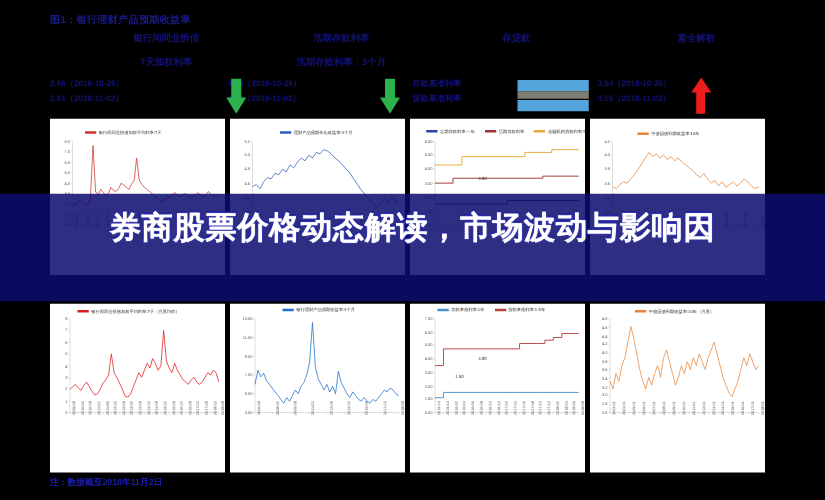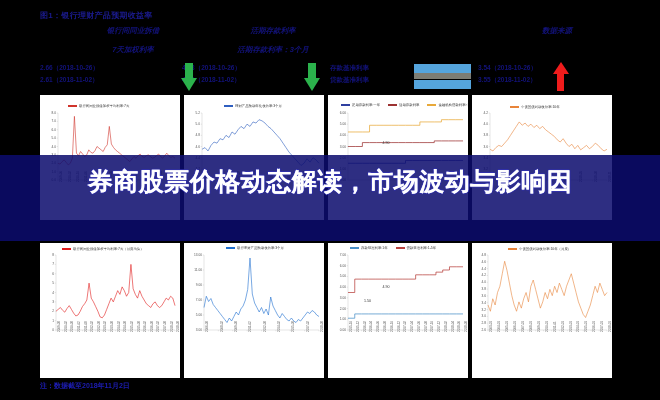--- a/index.html
+++ b/index.html
@@ -6,21 +6,21 @@
   body{width:660px;height:400px;position:relative;overflow:hidden;
        font-family:"Liberation Sans","DejaVu Sans",sans-serif;}
 
   
   #canvas{position:absolute;left:0;top:0;width:660px;height:400px;background:#000000;}
 
   
   #header{position:absolute;left:0;top:0;width:660px;height:95px;}
   .hdr-title{position:absolute;left:40px;top:10px;font-size:8px;font-weight:bold;
              color:#1a1a8c;letter-spacing:.3px;filter:blur(.55px);white-space:nowrap;}
-  .hdr-col{position:absolute;top:26px;width:150px;font-style:italic;}
+  .hdr-col{position:absolute;top:26px;width:150px;}
   .hdr-col.c1{left:58px;} .hdr-col.c2{left:198px;}
   .hdr-col.c3{left:338px;} .hdr-col.c4{left:482px;}
   .hdr-h1{font-size:7.5px;font-weight:bold;color:#121279;text-align:center;
           filter:blur(.5px);white-space:nowrap;}
   .hdr-h2{font-size:7.5px;font-weight:bold;color:#121279;text-align:center;
           margin-top:9px;filter:blur(.5px);white-space:nowrap;}
   .hdr-rows{position:absolute;top:62px;font-size:6.5px;color:#121279;
             font-weight:bold;filter:blur(.45px);line-height:12px;}
   .hdr-rows.c1{left:40px;} .hdr-rows.c2{left:182px;}
   .hdr-rows.c3{left:330px;} .hdr-rows.c4{left:478px;}
@@ -90,23 +90,24 @@
 
     <div class="hdr-col c1">
       <div class="hdr-h1">银行间同业拆借</div>
       <div class="hdr-h2">7天加权利率</div>
     </div>
     <div class="hdr-col c2">
       <div class="hdr-h1">活期存款利率</div>
       <div class="hdr-h2">活期存款利率：3个月</div>
     </div>
     <div class="hdr-col c3">
+      <div class="hdr-h1">存贷款</div>
     </div>
     <div class="hdr-col c4">
-      <div class="hdr-h1">数据来源</div>
+      <div class="hdr-h1">素全解析</div>
     </div>
 
     <div class="hdr-rows c1">
       <div class="rowbox">2.66（2018-10-26）</div>
       <div class="rowbox">2.61（2018-11-02）</div>
     </div>
     <div class="hdr-rows c2">
       <div class="rowbox">4.38（2018-10-26）</div>
       <div class="rowbox">4.30（2018-11-02）</div>
     </div>

